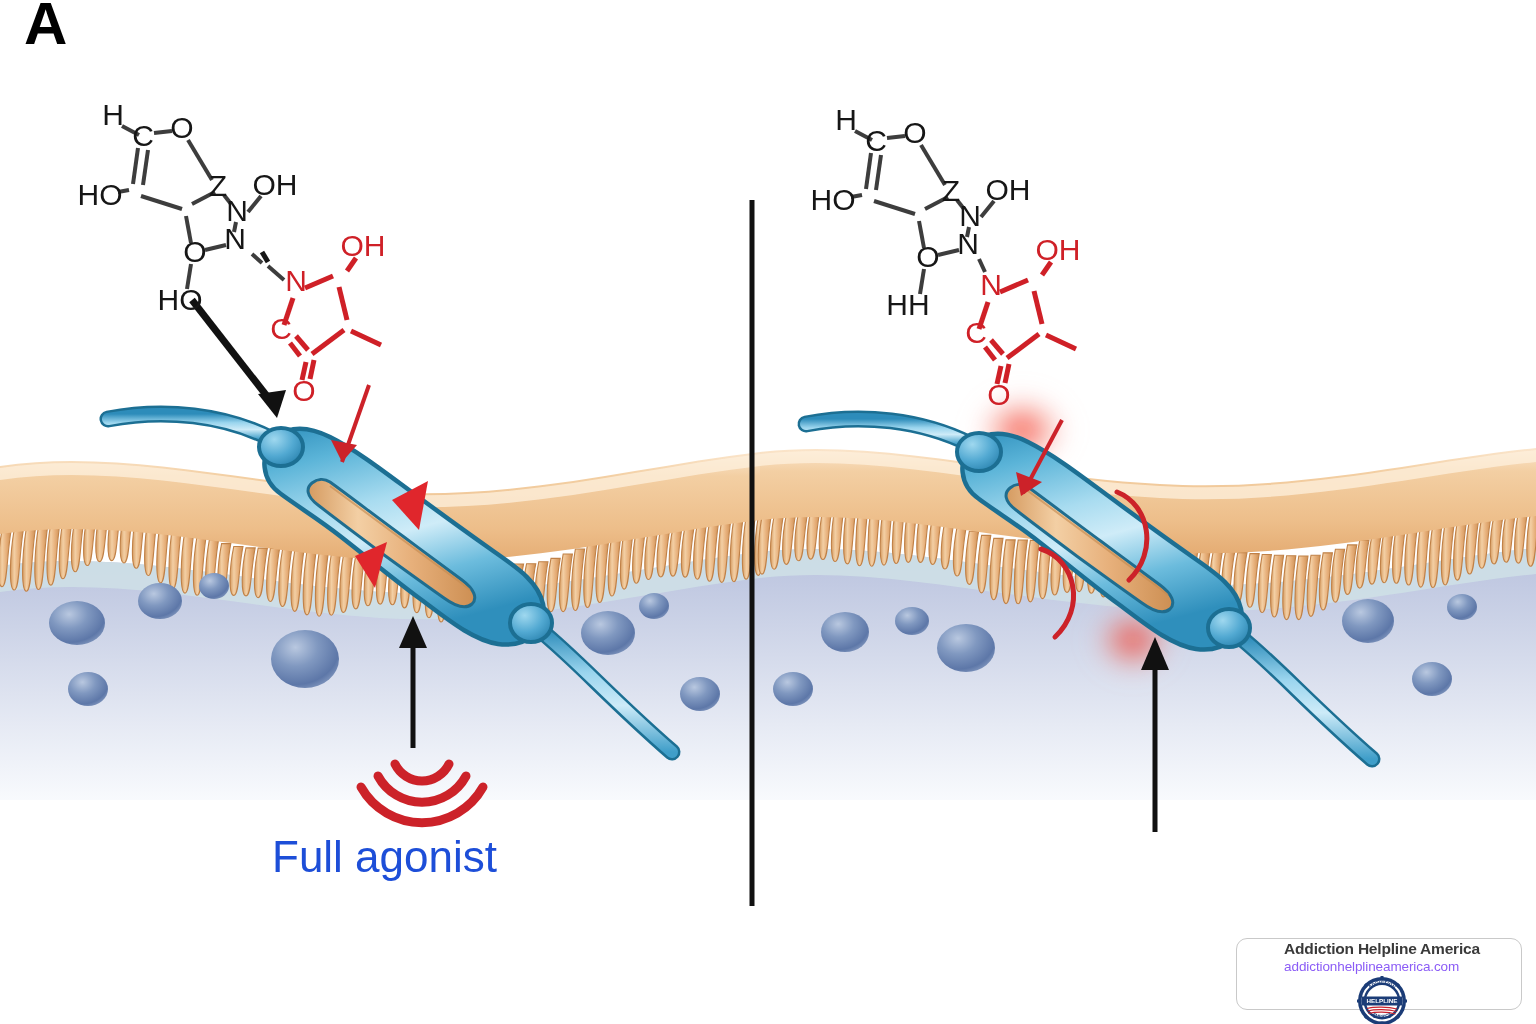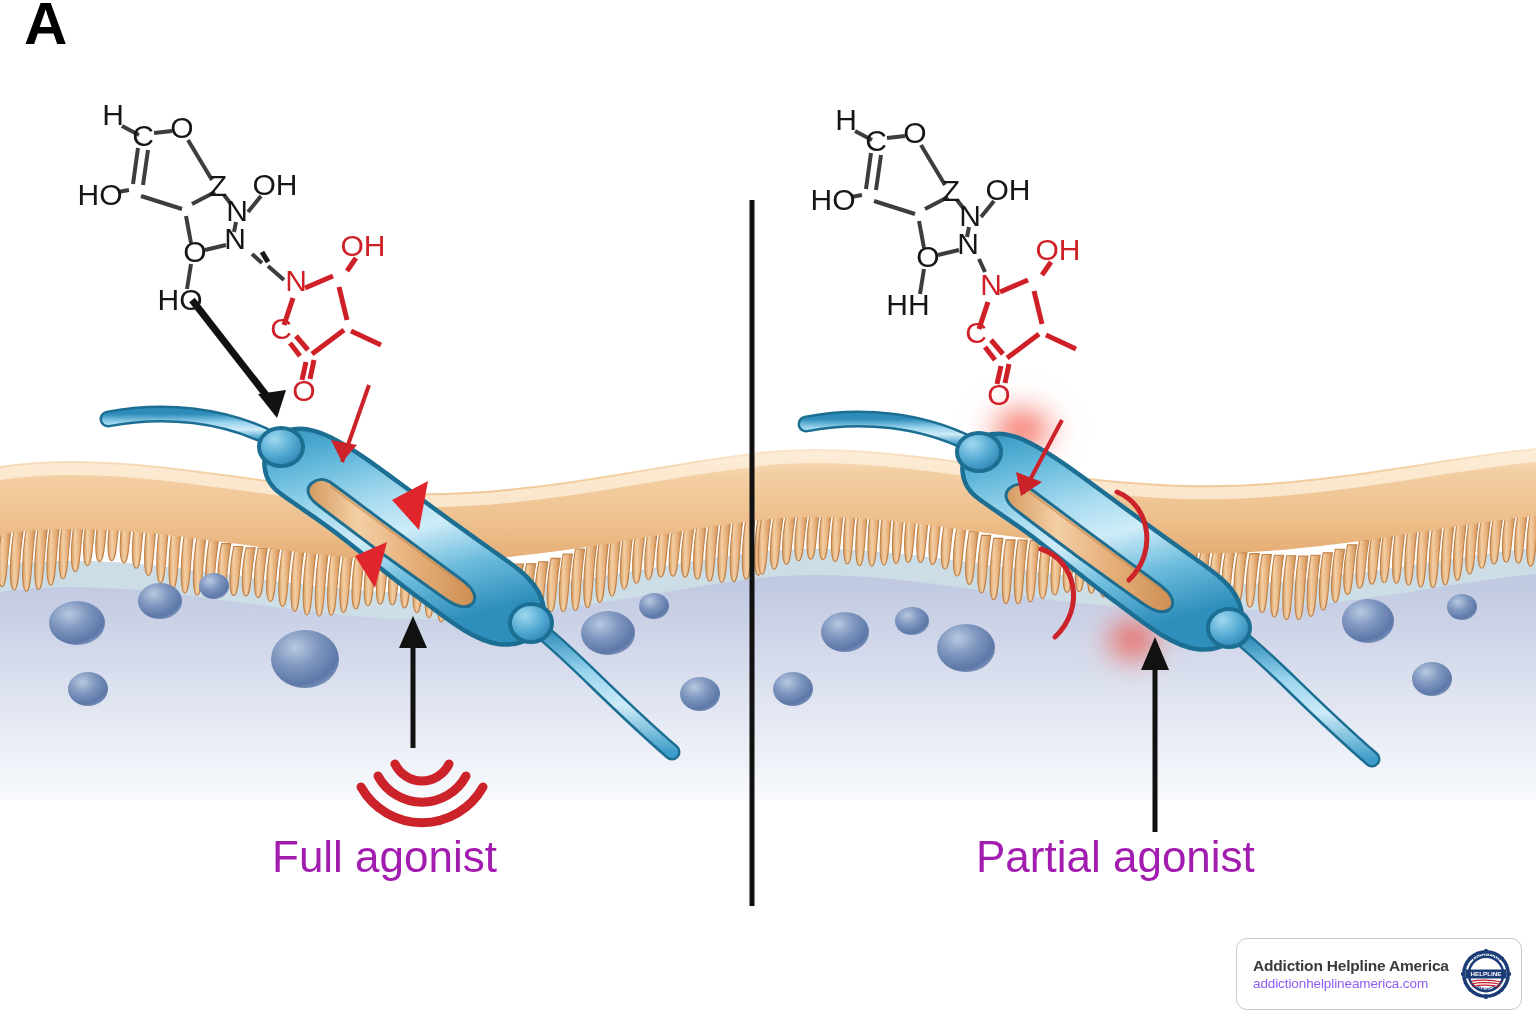--- a/index.html
+++ b/index.html
@@ -16,34 +16,34 @@
   .panel-letter{
     position:absolute;left:24px;top:-6px;
     font-size:60px;font-weight:bold;color:#000;
     font-family:"Liberation Sans","DejaVu Sans",sans-serif;
     letter-spacing:0px;line-height:1;
   }
 
   
   .caption{
     position:absolute;
-    font-size:44px;color:#a21caf;
+    font-size:44px;color:#1d4ed8;
     font-family:"Liberation Sans","DejaVu Sans",sans-serif;
     white-space:nowrap;
   }
   #caption-full{left:272px;top:832px;}
   #caption-partial{left:976px;top:832px;}
 
   
   .badge{
     position:absolute;right:14px;bottom:14px;
     width:286px;height:72px;
     background:#ffffff;border:1px solid #c9c9c9;border-radius:11px;
     display:flex;align-items:center;justify-content:space-between;
-    padding:0 10px 0 16px;box-sizing:border-box;
+    padding:0 10px 0 16px;box-sizing:border-box;flex-direction:column;
   }
   .badge-text{display:flex;flex-direction:column;justify-content:center;}
   .badge-title{
     font-size:15.5px;font-weight:bold;color:#3a3a3a;letter-spacing:-0.2px;
     font-family:"Liberation Sans","DejaVu Sans",sans-serif;line-height:1.25;
   }
   .badge-url{
     font-size:13.5px;color:#8b5cf6;letter-spacing:-0.1px;
     font-family:"Liberation Sans","DejaVu Sans",sans-serif;line-height:1.3;
   }
@@ -534,21 +534,20 @@
       </g>
       <text class="atom atom-r" x="991" y="287">N</text>
       <text class="atom atom-r" x="1058" y="252">OH</text>
       <text class="atom atom-r" x="976" y="335">C</text>
       <text class="atom atom-r" x="999" y="397">O</text>
     </g>
 
   </svg>
 
   <div class="caption" id="caption-full">Full agonist</div>
-  <div class="caption" id="caption-partial">Partial agonist</div>
 
   <div class="badge">
     <div class="badge-text">
       <div class="badge-title">Addiction Helpline America</div>
       <div class="badge-url">addictionhelplineamerica.com</div>
     </div>
     <svg class="badge-seal" viewBox="0 0 100 100">
       <g>
         <circle cx="50" cy="50" r="48" fill="#1b3c77"></circle>
         <circle cx="50" cy="50" r="41" fill="#ffffff"></circle>

